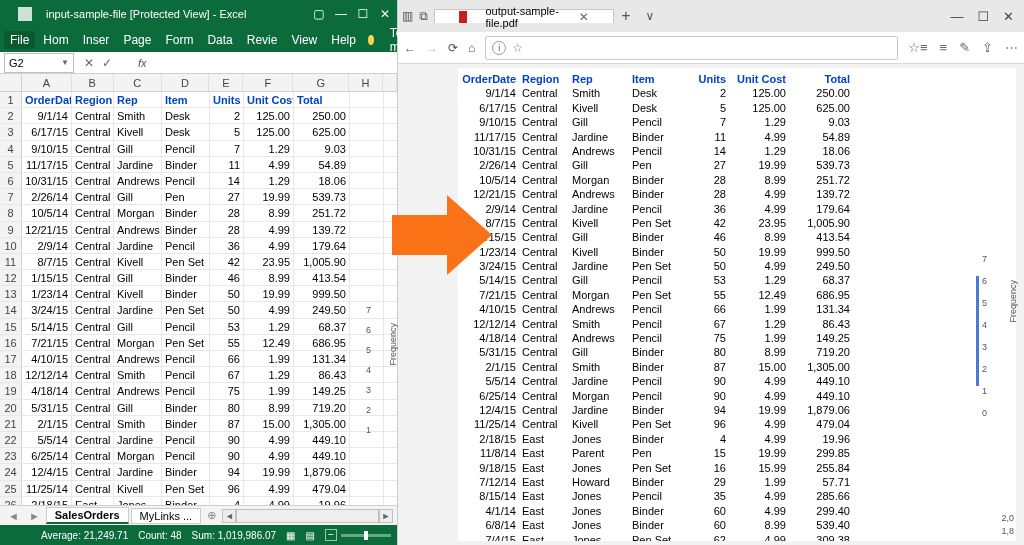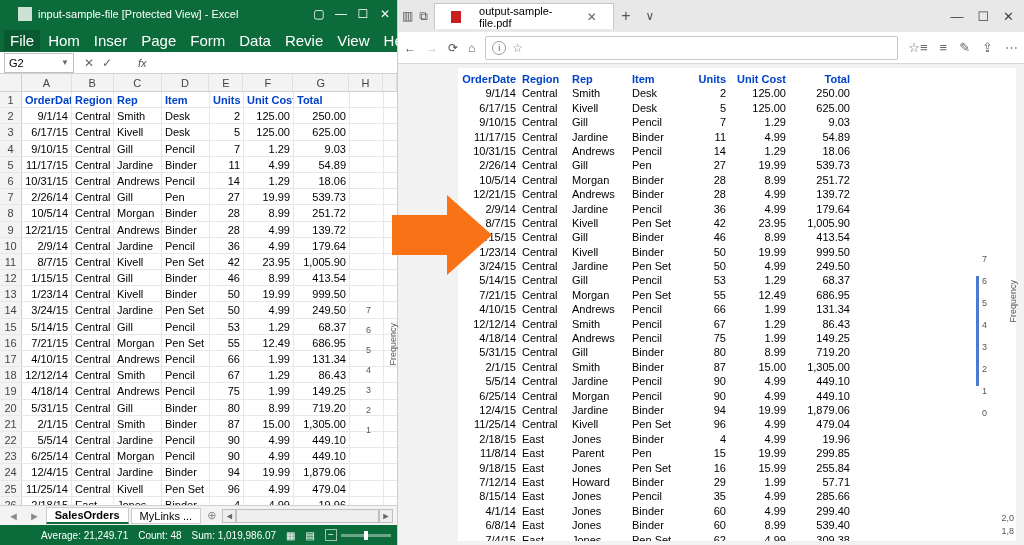--- a/index.html
+++ b/index.html
@@ -8,28 +8,28 @@
 
   
   .excel {
     width: 398px; height: 545px; background:#fff; display:flex; flex-direction:column;
     border-right:1px solid #ccc;
   }
   .ex-titlebar {
     height:28px; background:#0b6b3a; color:#fff; display:flex; align-items:center; padding:0 6px; font-size:11px;
     justify-content:space-between;
   }
-  .ex-title-left { display:flex; align-items:center; gap:6px;padding-left:12px; }
+  .ex-title-left { display:flex; align-items:center; gap:14px;padding-left:12px; }
   .ex-title-right { display:flex; align-items:center; gap:10px; font-size:13px; }
   .ex-icon-box { width:14px; height:14px; background:#fff; opacity:.8; }
   .ex-title { overflow:hidden; text-overflow:ellipsis; white-space:nowrap; max-width:230px; }
   .win-btn { width:12px; height:12px; display:inline-block; font-size:12px; line-height:12px; text-align:center; }
 
   .ex-ribbon {
-    height:24px; background:#0b6b3a; display:flex; align-items:center; color:#fff; font-size:15px;
+    height:24px; background:#0b6b3a; display:flex; align-items:center; color:#fff; font-size:12px;
     padding:0 4px; gap:2px;
   }
   .ex-tab { padding:2px 6px; cursor:pointer; }
   .ex-tab.file { background:#0a5a31; }
   .ex-tell { margin-left:4px; display:flex; align-items:center; gap:16px; }
   .bulb { width:10px; height:10px; border-radius:50%; background:#fcd34d; display:inline-block; }
 
   .ex-formula-row {
     height:22px; display:flex; align-items:center; border-bottom:1px solid #d0d0d0; font-size:11px;
     background:#fff;
@@ -86,22 +86,22 @@
     position:absolute; left:392px; top:190px; width:100px; height:90px; z-index:50; pointer-events:none;
   }
 
   
   .edge {
     flex:1; height:545px; display:flex; flex-direction:column; background:#fff; position:relative;
   }
   .edge-top { height:32px; background:#e8e8e8; display:flex; align-items:center; padding:0 4px; font-size:11px; }
   .edge-systabs { display:flex; gap:6px; color:#555; margin-right:6px; font-size:12px; }
   .edge-tab {
-    height:26px; background:#fff; border:1px solid #c8c8c8; border-bottom:none; display:flex; align-items:center;
-    padding:0 16px; gap:18px; max-width:180px;
+    height:14px; background:#fff; border:1px solid #c8c8c8; border-bottom:none; display:flex; align-items:center;
+    padding:0 24px; gap:18px; max-width:180px;
   }
   .edge-tab .pdf-ic{ width:12px; height:12px; background:#c81e1e; display:inline-block; }
   .edge-tab .cls{ color:#666; font-size:12px; }
   .edge-newtab{ width:24px; text-align:center; color:#555; font-size:16px; }
   .edge-win { margin-left:auto; display:flex; gap:14px; color:#444; font-size:13px; padding-right:6px;}
   .edge-addr {
     height:32px; background:#fff; border-bottom:1px solid #d8d8d8; display:flex; align-items:center; font-size:12px;
     padding:0 6px; gap:10px; color:#555;
   }
   .addr-box { flex:1; display:flex; align-items:center; gap:6px; border:1px solid #c8c8c8; height:24px; padding:0 6px; border-radius:2px; color:#555;}

